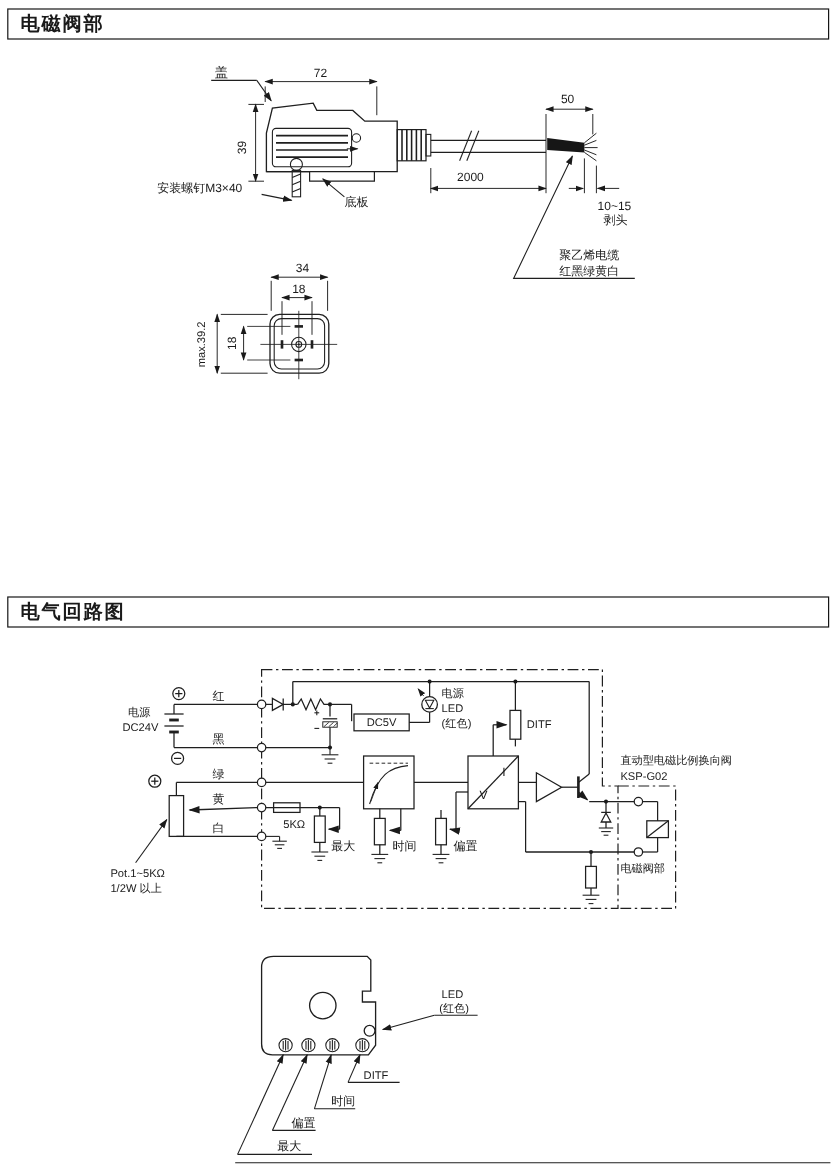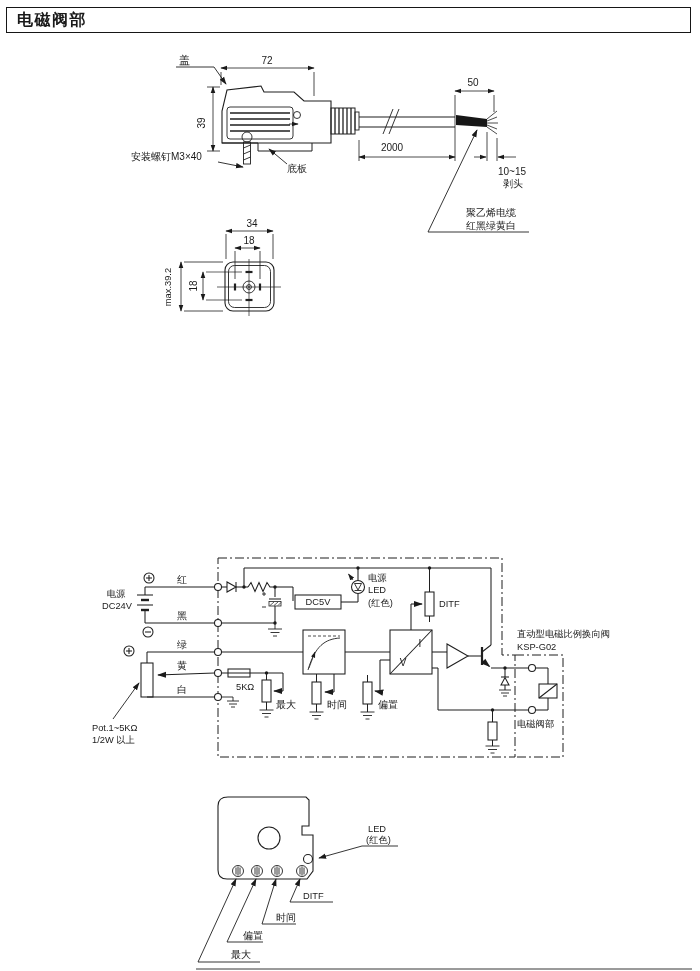--- a/index.html
+++ b/index.html
@@ -15,20 +15,23 @@
   .t11{font-size:11px}
 </style>
 </head>
 <body>
 
 <div class="page">
 
   <div class="title-box" style="top:7px;">
     <span>电磁阀部</span>
   </div>
+  <div class="title-box" style="top:497px;">
+    <span>电气回路图</span>
+  </div>
 
   <svg class="art" width="700" height="971" viewBox="0 0 700 971">
     <defs>
       <marker id="ah" viewBox="0 0 10 8" refX="9" refY="4" markerWidth="9" markerHeight="7" orient="auto-start-reverse">
         <path d="M0,0.6 L10,4 L0,7.4 Z" fill="#1a1a1a"></path>
       </marker>
     </defs>
 
     <g stroke="#1f1f1f" fill="none" stroke-width="1.1">
 

